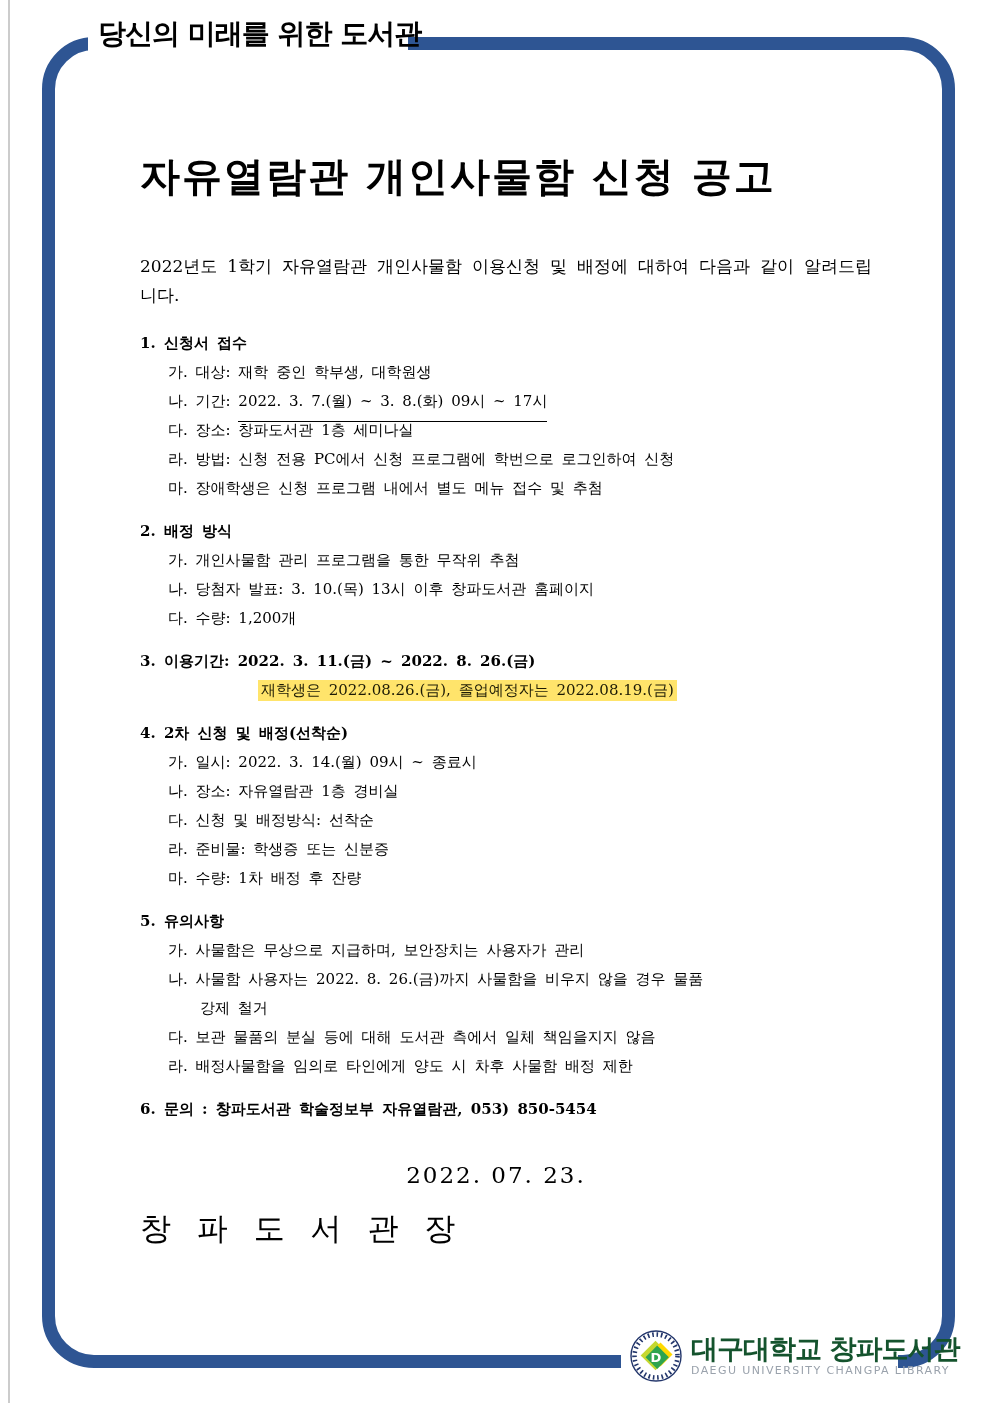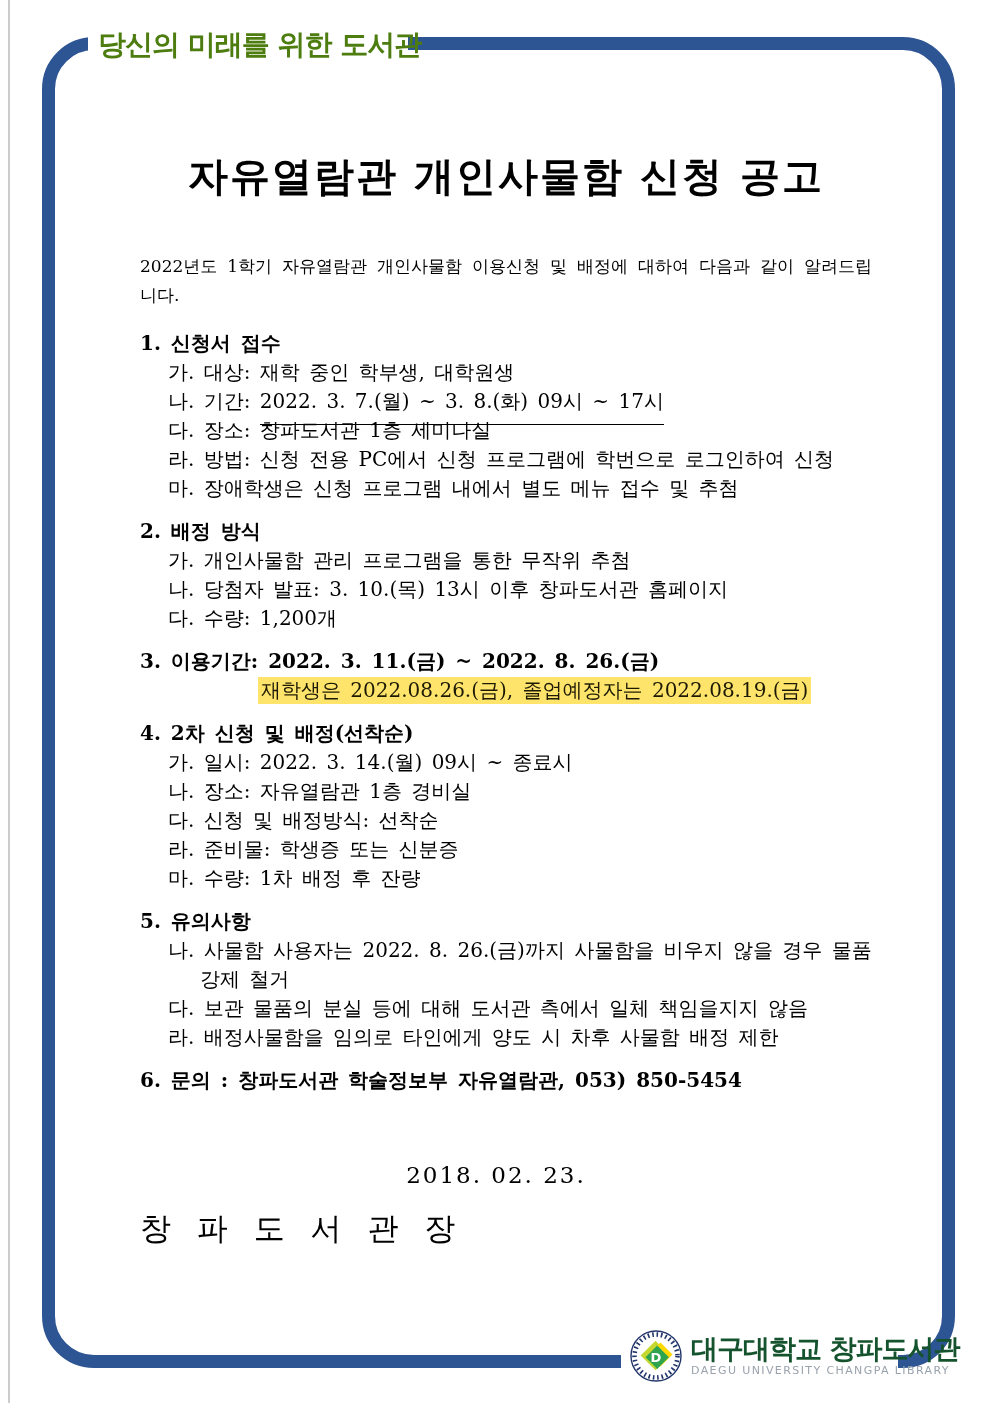--- a/index.html
+++ b/index.html
@@ -12,41 +12,41 @@
 
   
   .frame {
     position:absolute; left:42px; top:37px; width:887px; height:1305px;
     border:13px solid #2e5593; border-radius:52px;
   }
   .gap-top    { position:absolute; left:88px;  top:31px;   width:306px; height:26px; background:#fff; }
   .gap-bottom { position:absolute; left:621px; top:1349px; width:277px; height:26px; background:#fff; }
 
   .slogan {
-    position:absolute; left:94px; top:26px; width:306px;
+    position:absolute; left:94px; top:15px; width:306px;
     font-family:"DejaVu Sans", sans-serif; font-weight:800;
-    font-size:28px; letter-spacing:-1px; color:#4d7c0f; background:#fff;
+    font-size:28px; letter-spacing:-1px; color:#000000; background:#fff;
     padding:0 4px; white-space:nowrap;
   }
 
   .content { position:absolute; left:140px; top:150px; width:732px; }
 
   .title {
     font-family:"DejaVu Sans", sans-serif; font-weight:800;
-    font-size:40px; line-height:52px; text-align:center; letter-spacing:2px;
+    font-size:40px; line-height:52px; text-align:left; letter-spacing:2px;
     white-space:nowrap;
   }
 
   .intro {
     margin-top:50px; font-size:17px; line-height:29px;
     text-align:justify; word-break:break-all; word-spacing:3px;
   }
 
   .sections { margin-top:19px; }
-  .section  { margin-top:14px; font-size:20px; line-height:29px; word-spacing:3px; }
+  .section  { margin-top:14px; font-size:15px; line-height:29px; word-spacing:3px; }
   .sec-heading { font-weight:bold; }
   .sec-item { padding-left:60px; text-indent:-32px; }
   .sec-item.indent2 { padding-left:118px; text-indent:0; }
   .u-date { border-bottom:1.5px solid #000; padding-bottom:11px; }
   mark.hl { background:#ffe46b; color:#1c1a05; padding:1px 3px 2px 3px; }
 
   .doc-date {
     position:absolute; left:140px; top:1162px; width:712px;
     text-align:center; font-size:23px; letter-spacing:2px;
   }
@@ -108,31 +108,32 @@
         <div class="section">
           <div class="sec-heading">4. 2차 신청 및 배정(선착순)</div>
           <div class="sec-item">가. 일시: 2022. 3. 14.(월) 09시 ~ 종료시</div>
           <div class="sec-item">나. 장소: 자유열람관 1층 경비실</div>
           <div class="sec-item">다. 신청 및 배정방식: 선착순</div>
           <div class="sec-item">라. 준비물: 학생증 또는 신분증</div>
           <div class="sec-item">마. 수량: 1차 배정 후 잔량</div>
         </div>
         <div class="section">
           <div class="sec-heading">5. 유의사항</div>
+          <div class="sec-item">가. 사물함은 무상으로 지급하며, 보안장치는 사용자가 관리</div>
           <div class="sec-item">나. 사물함 사용자는 2022. 8. 26.(금)까지 사물함을 비우지 않을 경우 물품<br>강제 철거</div>
           <div class="sec-item">다. 보관 물품의 분실 등에 대해 도서관 측에서 일체 책임을지지 않음</div>
           <div class="sec-item">라. 배정사물함을 임의로 타인에게 양도 시 차후 사물함 배정 제한</div>
         </div>
         <div class="section">
           <div class="sec-heading">6. 문의 : 창파도서관 학술정보부 자유열람관, 053) 850-5454</div>
         </div>
       </div>
   </div>
 
-  <div class="doc-date">2018. 02. 23.</div>
+  <div class="doc-date">2022. 07. 23.</div>
   <div class="signer">창 파 도 서 관 장</div>
 
   <div class="footer-logo">
     <svg class="seal" viewBox="0 0 52 52" xmlns="http://www.w3.org/2000/svg">
       <circle cx="26" cy="26" r="25" fill="#ffffff" stroke="#23366b" stroke-width="1.4"></circle>
       <circle cx="26" cy="26" r="21.5" fill="none" stroke="#23366b" stroke-width="4.6" stroke-dasharray="1.6 2.8"></circle>
       <circle cx="26" cy="26" r="18" fill="#ffffff"></circle>
       <g>
         <rect x="15" y="15" width="21" height="21" transform="rotate(45 25.5 25.5)" fill="#c6d82f"></rect>
         <rect x="22" y="16" width="17" height="17" transform="rotate(45 30.5 24.5)" fill="#ffd900"></rect>

